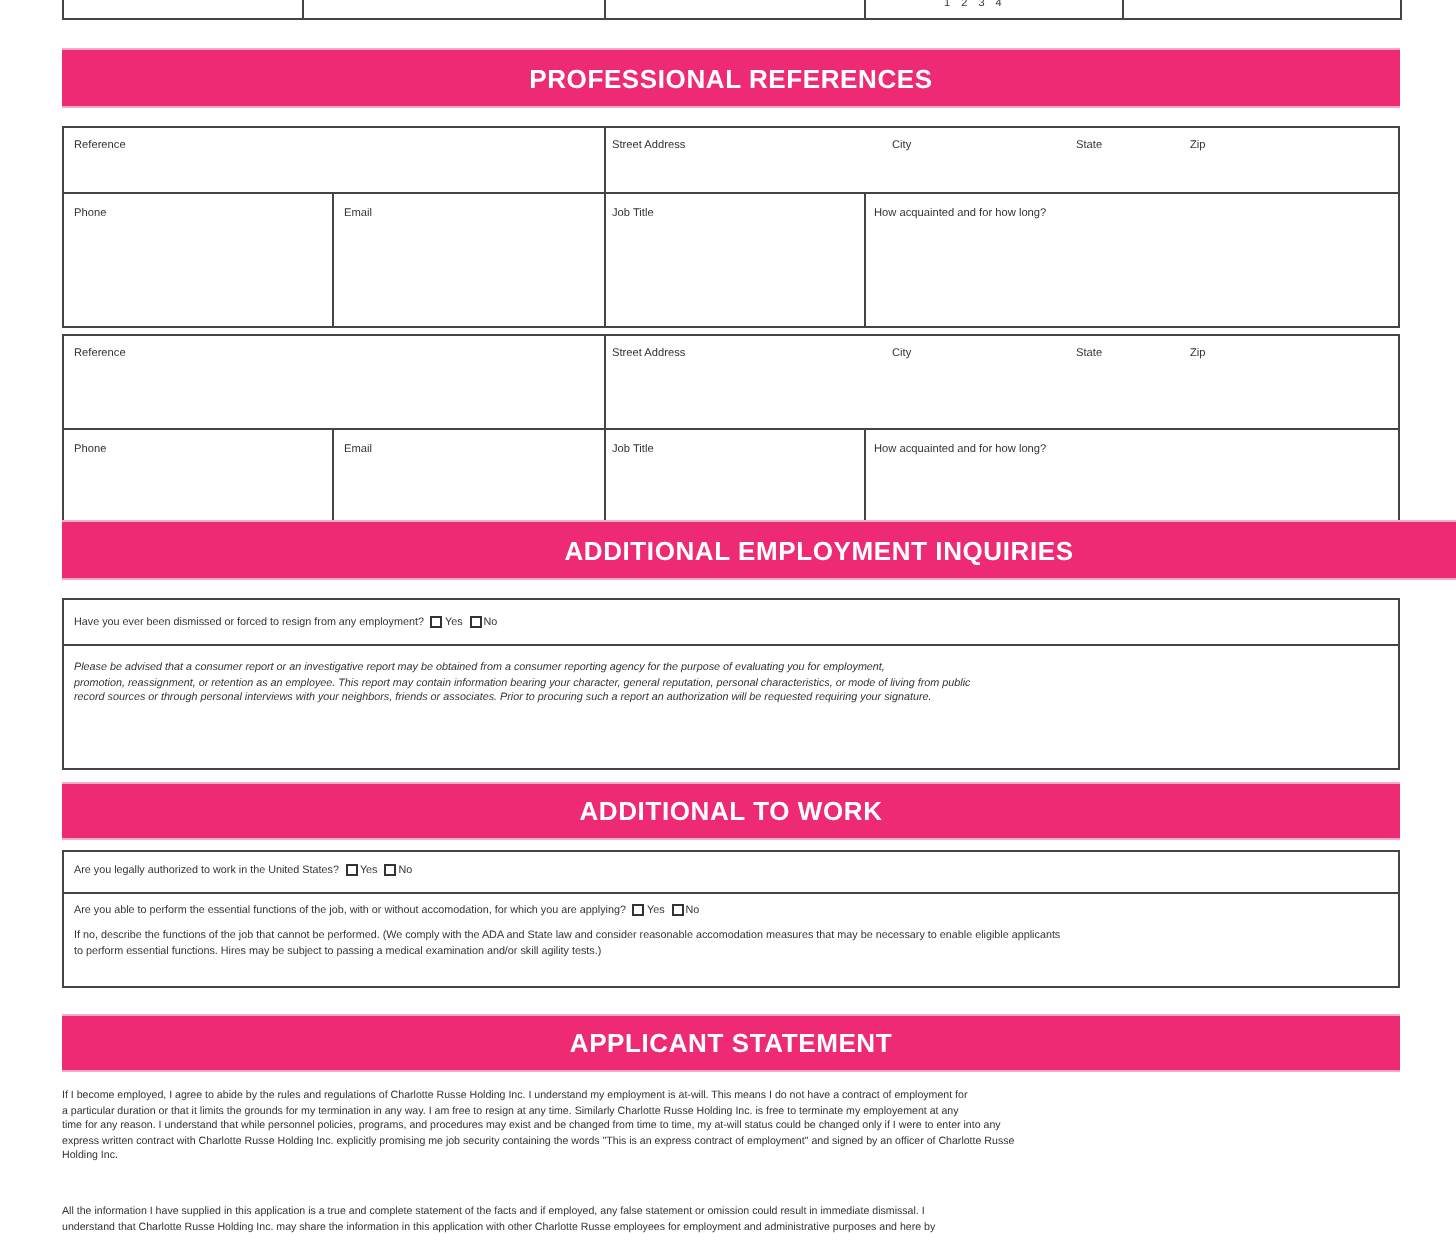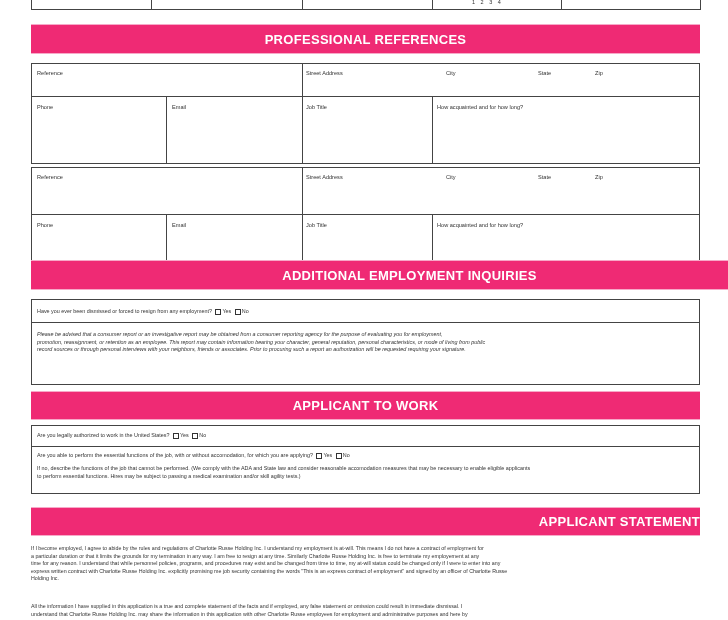--- a/index.html
+++ b/index.html
@@ -100,21 +100,21 @@
 
 <div class="cell" style="left:31px;top:322px;width:669px;height:63px;">
   <div class="abs txt ital" style="left:5px;top:8px;width:660px;">
     <div>Please be advised that a consumer report or an investigative report may be obtained from a consumer reporting agency for the purpose of evaluating you for employment,</div>
     <div>promotion, reassignment, or retention as an employee. This report may contain information bearing your character, general reputation, personal characteristics, or mode of living from public</div>
     <div>record sources or through personal interviews with your neighbors, friends or associates. Prior to procuring such a report an authorization will be requested requiring your signature.</div>
   </div>
 </div>
 
 <div class="banner" style="top:391px;height:27px;">
-  <span>APPLICANT TO WORK</span>
+  <span>ADDITIONAL TO WORK</span>
 </div>
 
 <div class="cell" style="left:31px;top:425px;width:669px;height:22px;">
   <div class="abs txt" style="left:5px;top:6px;white-space:nowrap;">
     <span>Are you legally authorized to work in the United States?</span>
     <span class="box"></span><span>Yes</span>
     <span class="box"></span><span>No</span>
   </div>
 </div>
 
@@ -123,21 +123,21 @@
     <span>Are you able to perform the essential functions of the job, with or without accomodation, for which you are applying?</span>
     <span class="box"></span><span>Yes</span>
     <span class="box"></span><span>No</span>
   </div>
   <div class="abs txt" style="left:5px;top:18px;width:662px;">
     <div>If no, describe the  functions of the job that cannot be performed. (We comply with the ADA and State law and consider reasonable accomodation measures that may be necessary to enable eligible applicants</div>
     <div>to perform essential functions. Hires may be subject to passing a medical examination and/or skill agility tests.)</div>
   </div>
 </div>
 
-<div class="banner" style="top:507px;height:27px;justify-content:flex-end;">
+<div class="banner" style="top:507px;height:27px;">
   <span>APPLICANT STATEMENT</span>
 </div>
 
 <div class="para" style="top:545px;">
   <div>If I become employed, I agree to abide by the rules and regulations of Charlotte Russe Holding Inc. I understand my employment is at-will. This means I do not have a contract of employment for</div>
   <div>a particular duration or that it limits the grounds for my termination in any way. I am free to resign at any time. Similarly Charlotte Russe Holding Inc. is free to terminate my employement at any</div>
   <div>time for any reason. I understand that while personnel policies, programs, and procedures may exist and be changed from time to time, my at-will status could be changed only if I were to enter into any</div>
   <div>express written contract with Charlotte Russe Holding Inc. explicitly promising me job security containing the words "This is an express contract of employment" and signed by an officer of Charlotte Russe</div>
   <div>Holding Inc.</div>
 </div>

